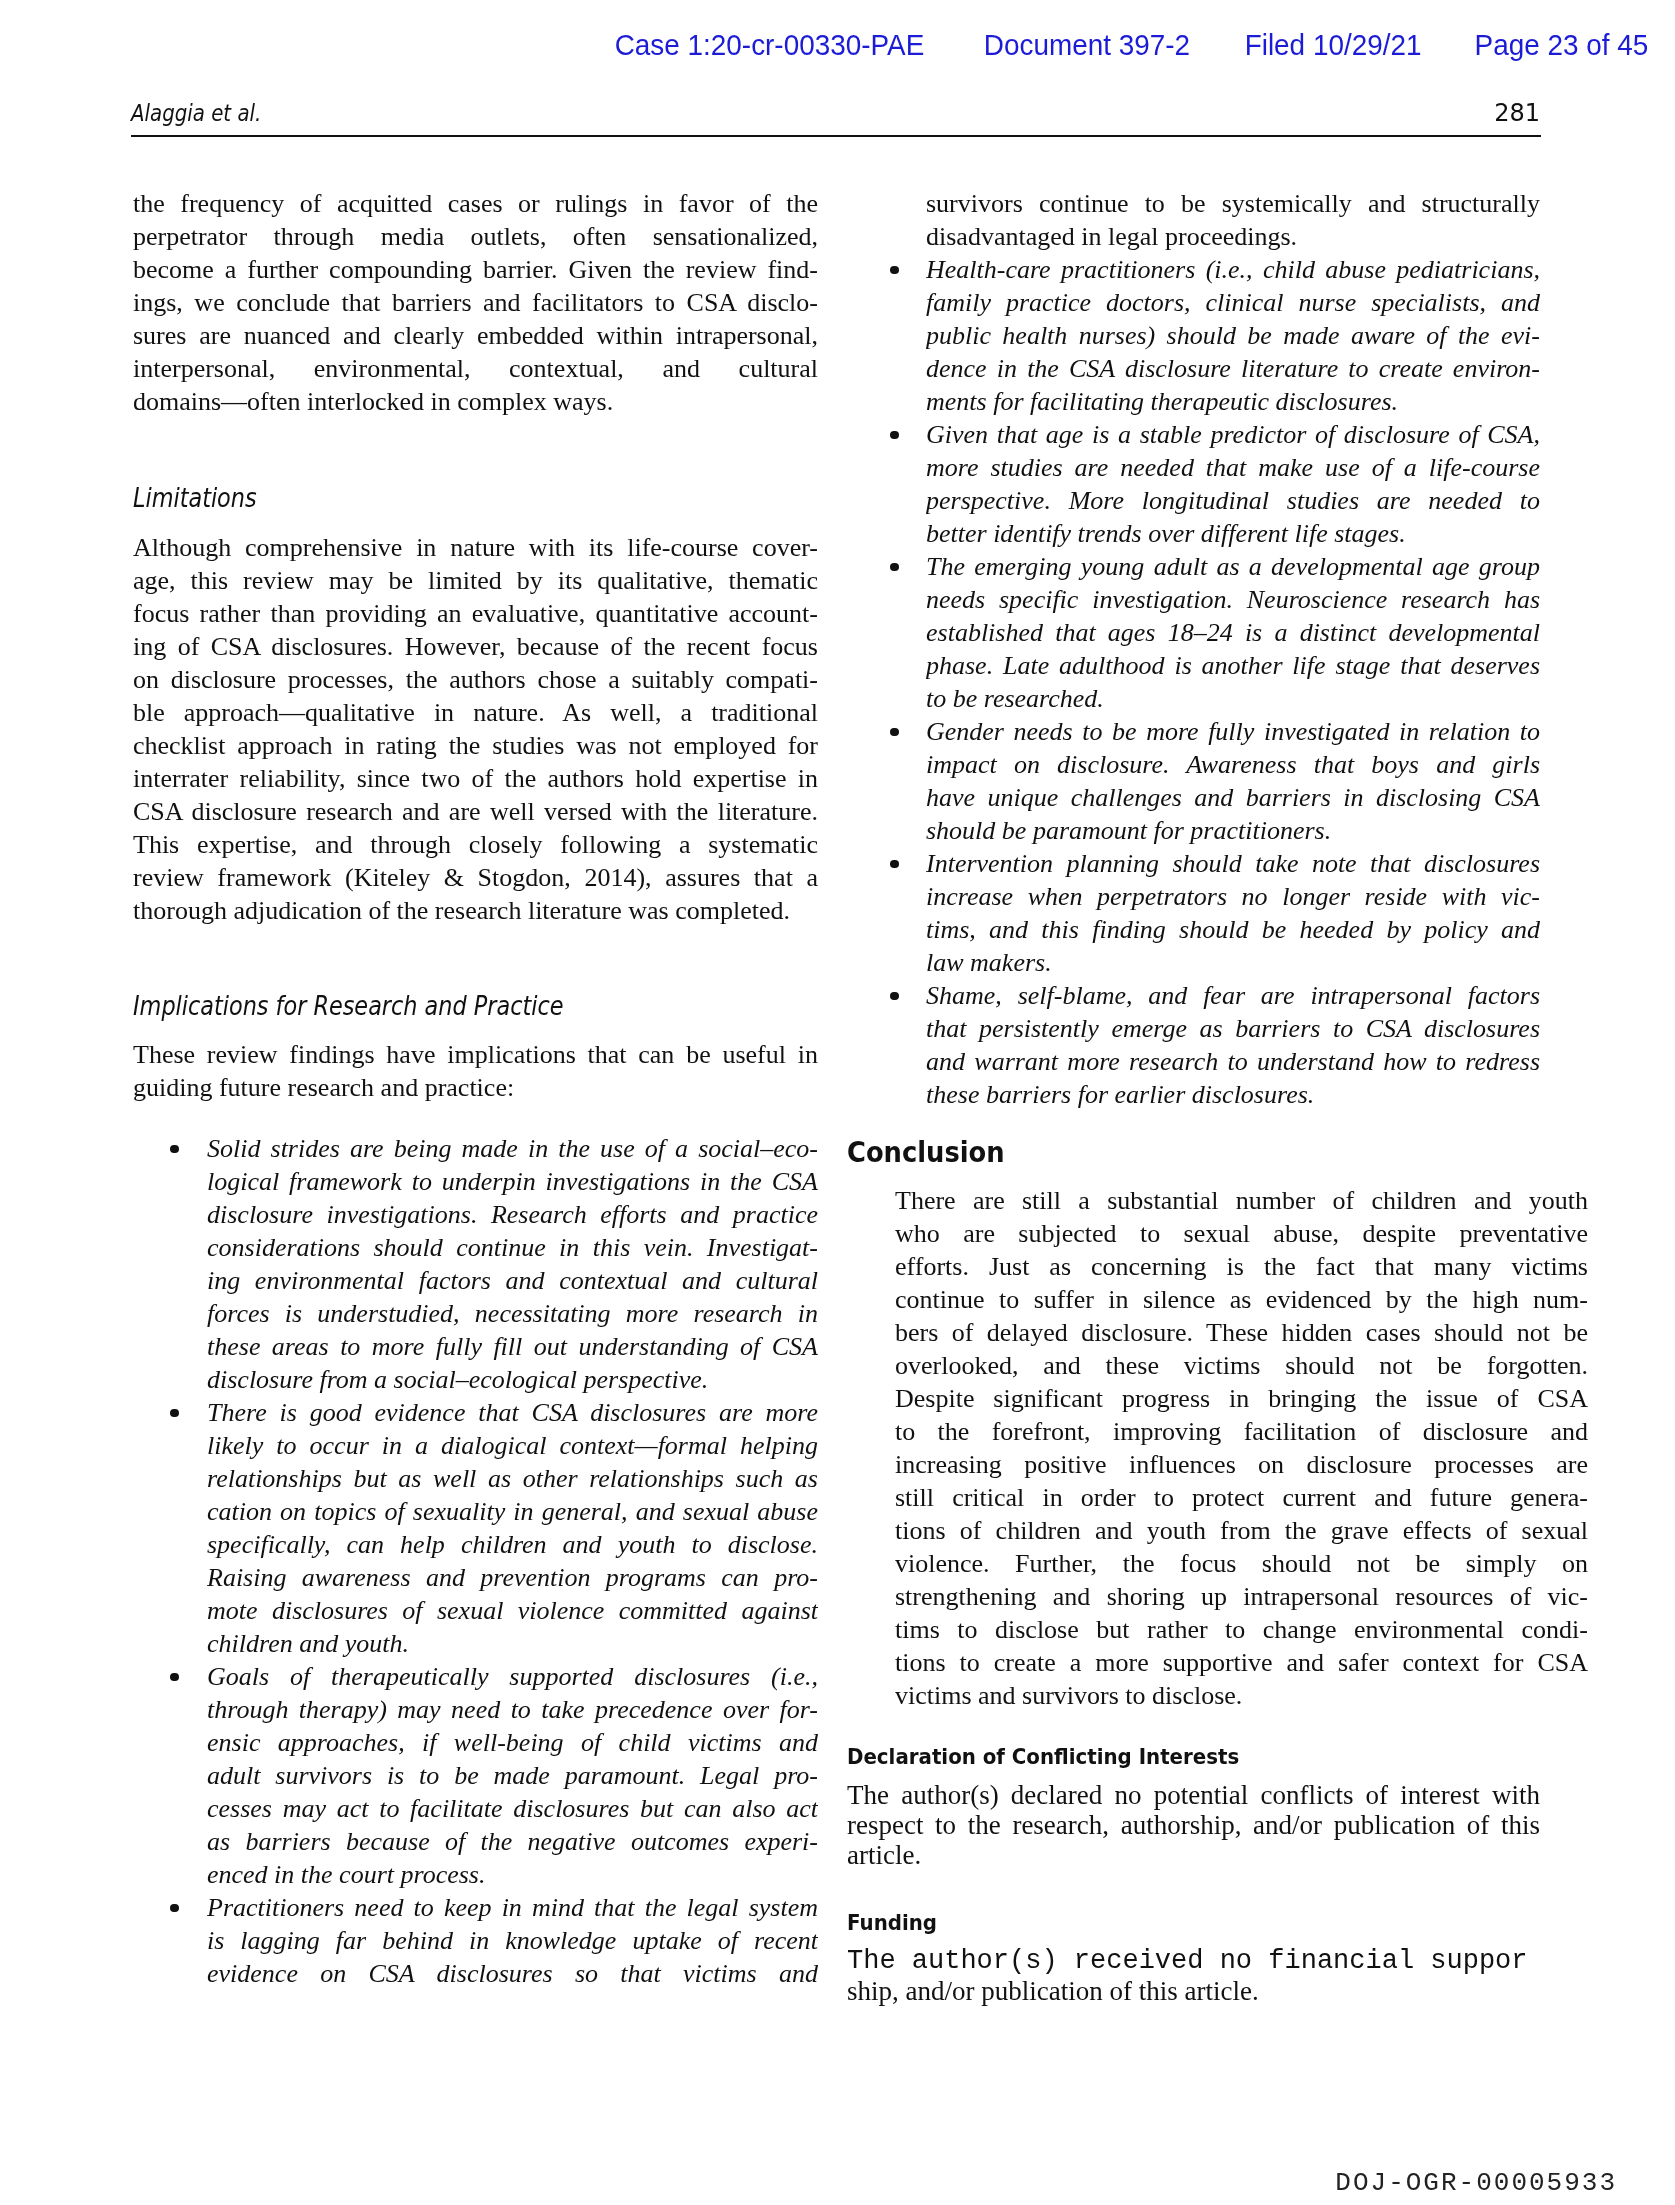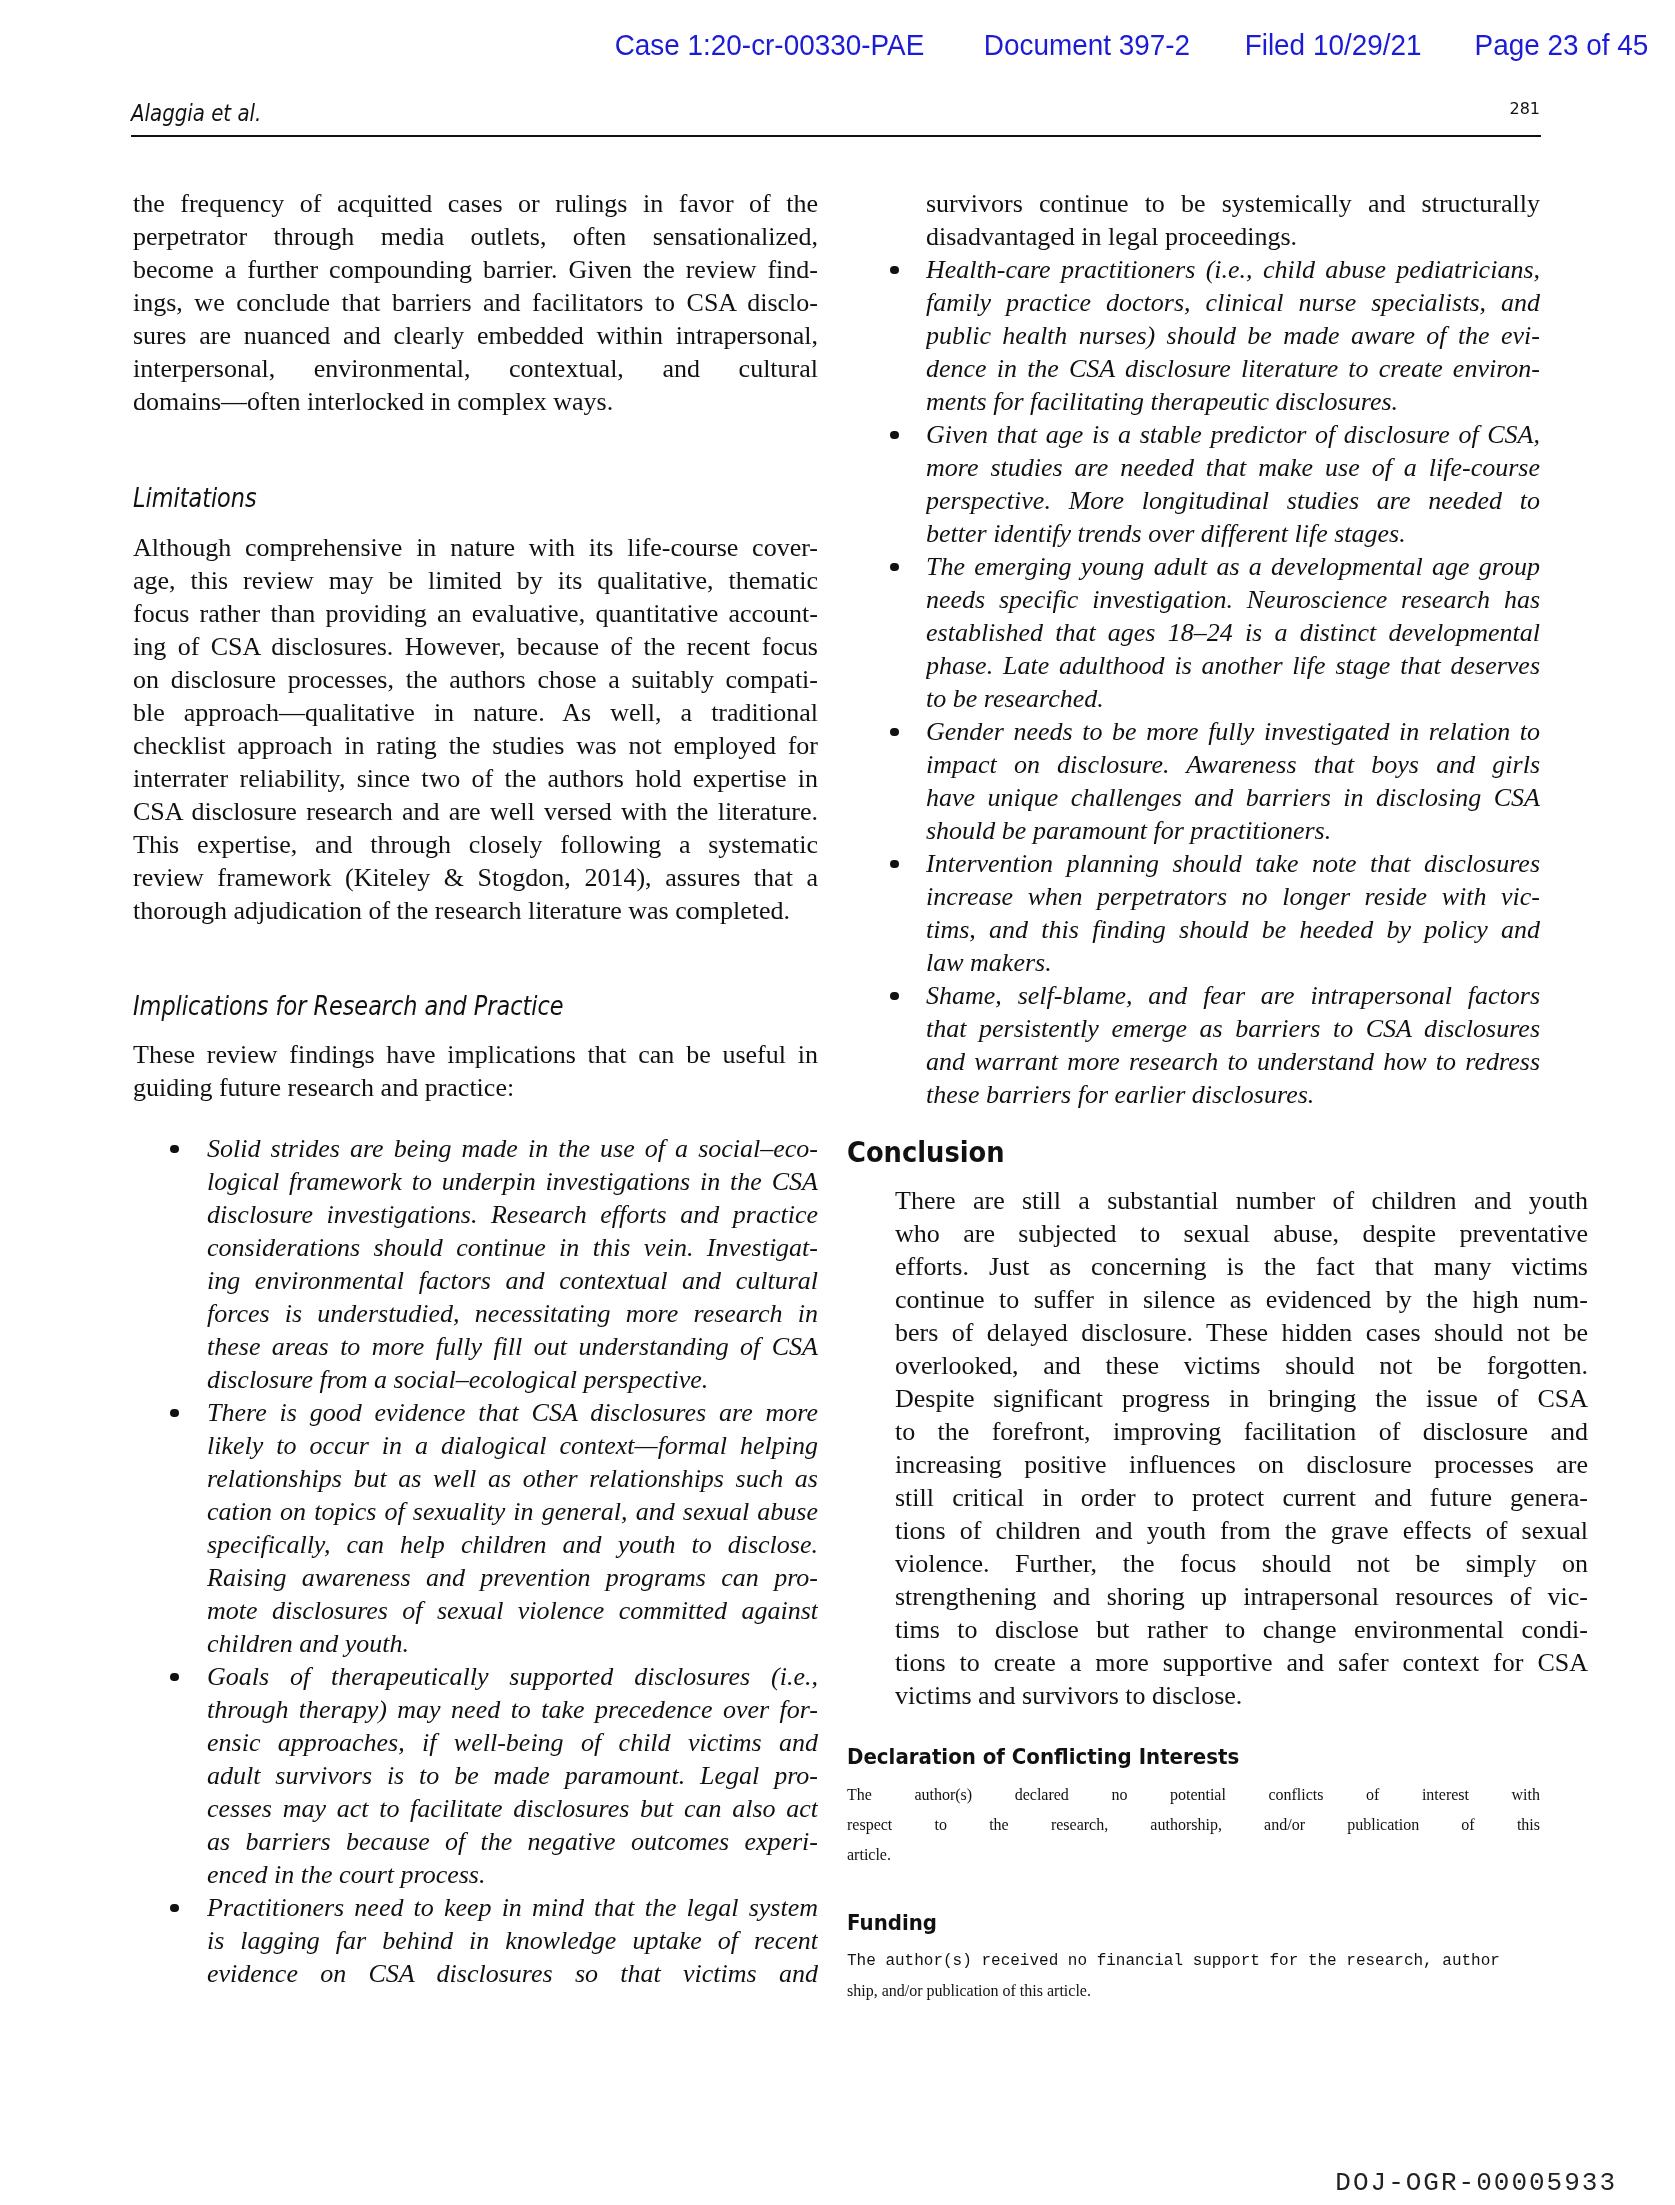--- a/index.html
+++ b/index.html
@@ -10,21 +10,21 @@
     white-space:pre; letter-spacing:0px;
   }
   .stamp span { display:inline-block; margin:0 20px; transform:scaleX(0.93); }
   .runhead-left {
     position:absolute; left:131px; top:100px;
     font-family:"DejaVu Sans", sans-serif; font-style:italic; font-size:23px; color:#111;
     transform:scaleX(0.86); transform-origin:left top;
   }
   .runhead-right {
     position:absolute; right:135px; top:99px;
-    font-family:"DejaVu Sans", sans-serif; font-size:16px; color:#111;
+    font-family:"DejaVu Sans", sans-serif; font-size:24px; color:#111;
   }
   .runhead-rule { position:absolute; left:131px; top:135px; width:1410px; height:2px; background:#111; }
 
   .col { position:absolute; }
   .col.left { left:133px; width:685px; }
   .col.right { left:847px; width:693px; }
 
   .line {
     font-family:"Liberation Serif", serif; font-size:26px; color:#111;
     height:33px; line-height:33px; white-space:nowrap;
@@ -37,21 +37,21 @@
   }
   .h-bold {
     font-family:"DejaVu Sans", sans-serif; font-weight:bold; font-size:28px; color:#111;
     transform:scaleX(0.92); transform-origin:left top; white-space:nowrap;
   }
   .h-bold-sm {
     font-family:"DejaVu Sans", sans-serif; font-weight:bold; font-size:22px; color:#111;
     transform:scaleX(0.9); transform-origin:left top; white-space:nowrap;
   }
   .small-line {
-    font-family:"Liberation Serif", serif; font-size:16px; color:#111;
+    font-family:"Liberation Serif", serif; font-size:27px; color:#111;
     height:30px; line-height:30px; white-space:nowrap;
     text-align:justify; text-align-last:justify; overflow:hidden;
   }
   .small-line.last { text-align-last:left; }
 
   .bullet-item { position:relative;font-style:italic; }
   .bullet-dot {
     position:absolute; width:8.5px; height:8.5px; border-radius:50%; background:#111;
   }
   .footer-id {

